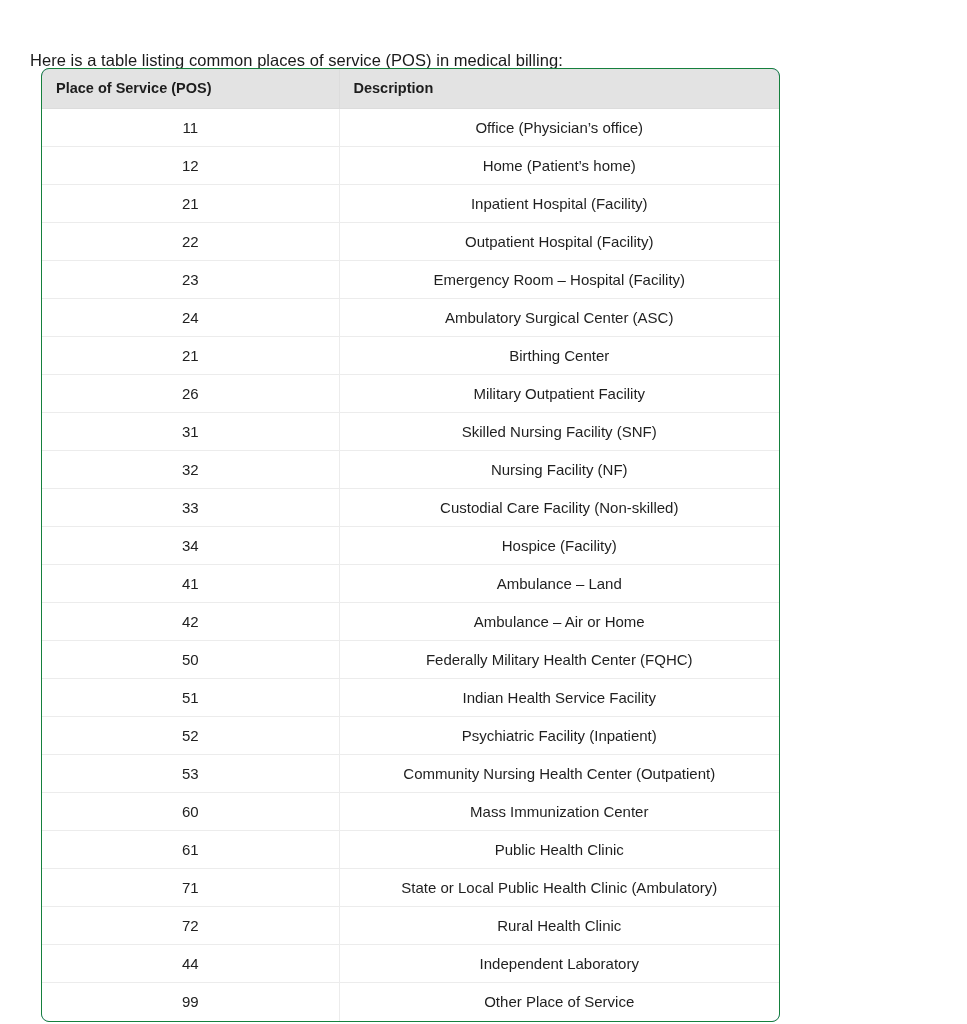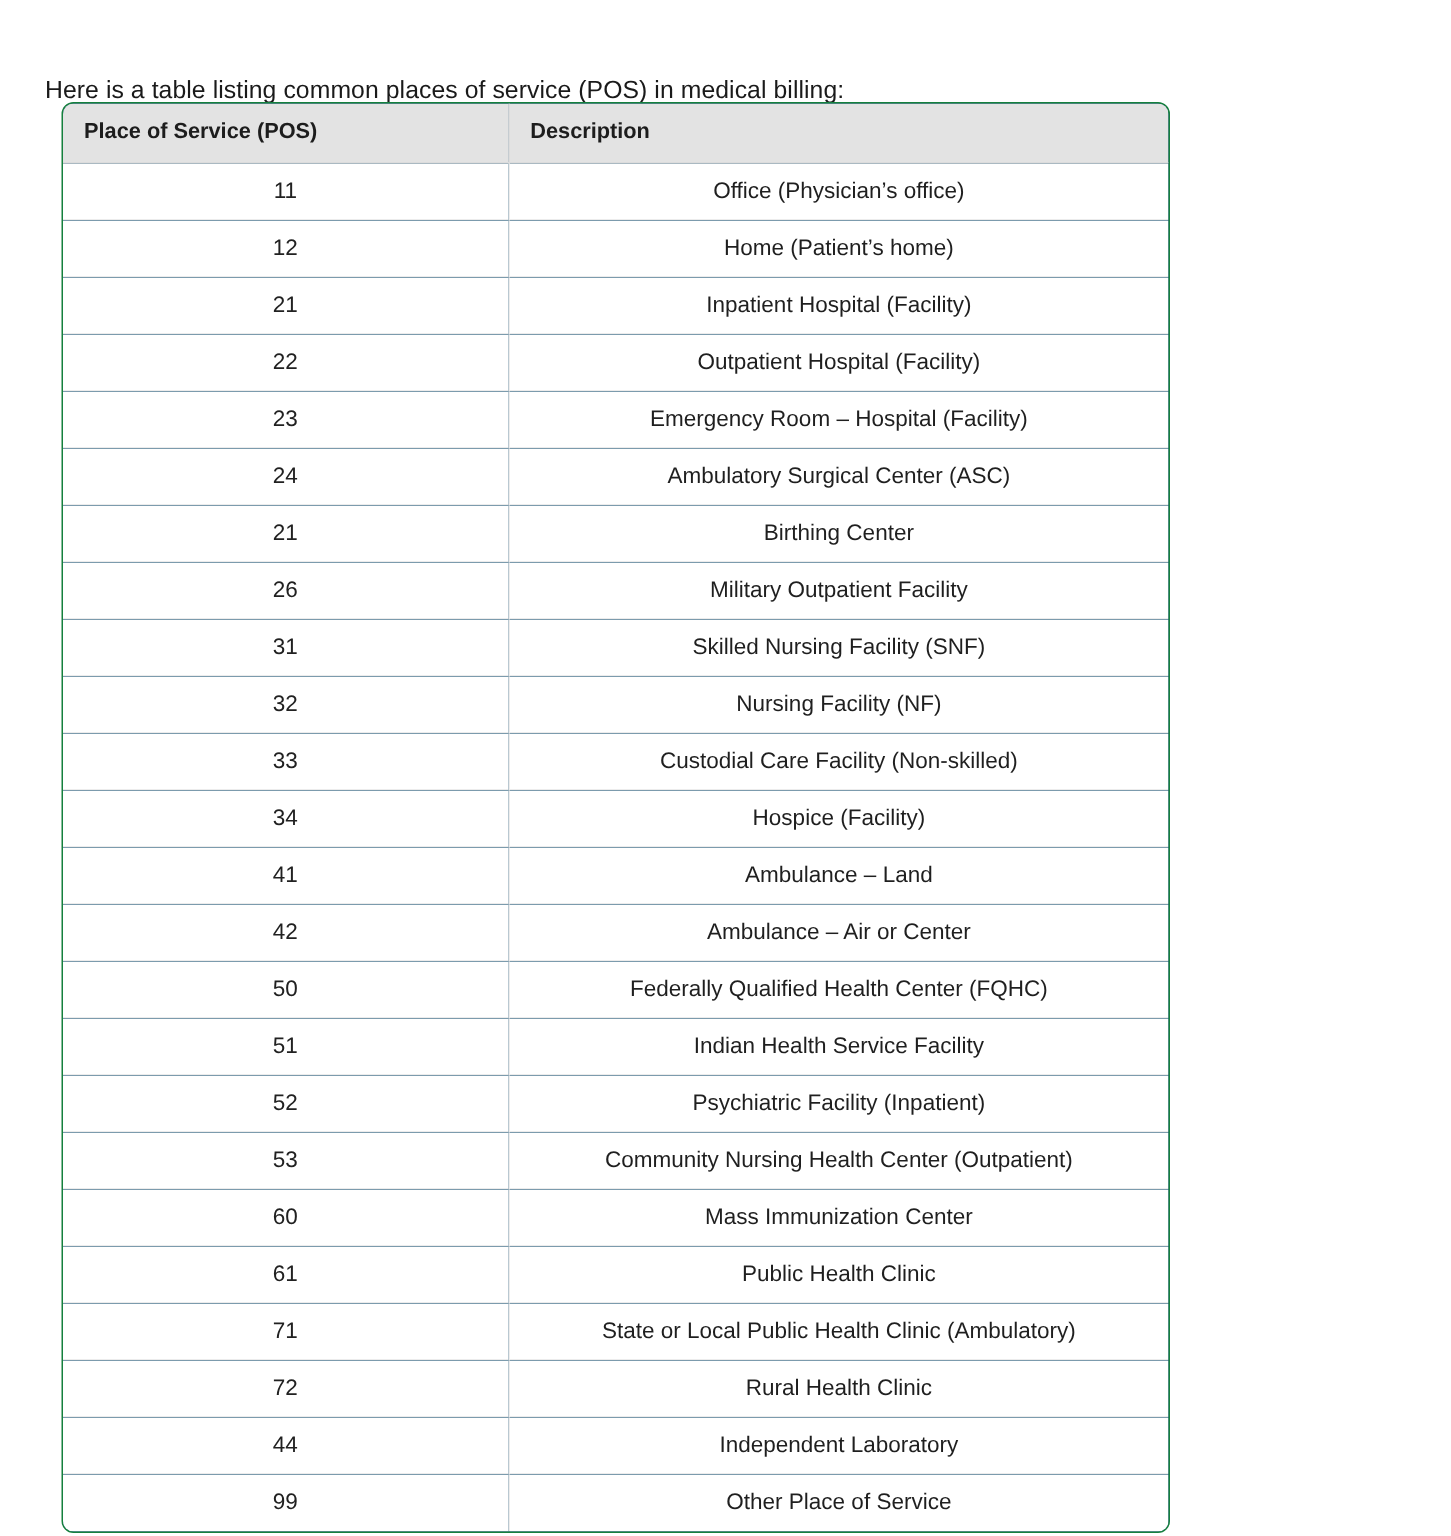--- a/index.html
+++ b/index.html
@@ -156,25 +156,25 @@
           <tr>
             <td class="td-code">34</td>
             <td class="td-desc">Hospice (Facility)</td>
           </tr>
           <tr>
             <td class="td-code">41</td>
             <td class="td-desc">Ambulance – Land</td>
           </tr>
           <tr>
             <td class="td-code">42</td>
-            <td class="td-desc">Ambulance – Air or Center</td>
+            <td class="td-desc">Ambulance – Air or Home</td>
           </tr>
           <tr>
             <td class="td-code">50</td>
-            <td class="td-desc">Federally Qualified Health Center (FQHC)</td>
+            <td class="td-desc">Federally Military Health Center (FQHC)</td>
           </tr>
           <tr>
             <td class="td-code">51</td>
             <td class="td-desc">Indian Health Service Facility</td>
           </tr>
           <tr>
             <td class="td-code">52</td>
             <td class="td-desc">Psychiatric Facility (Inpatient)</td>
           </tr>
           <tr>

